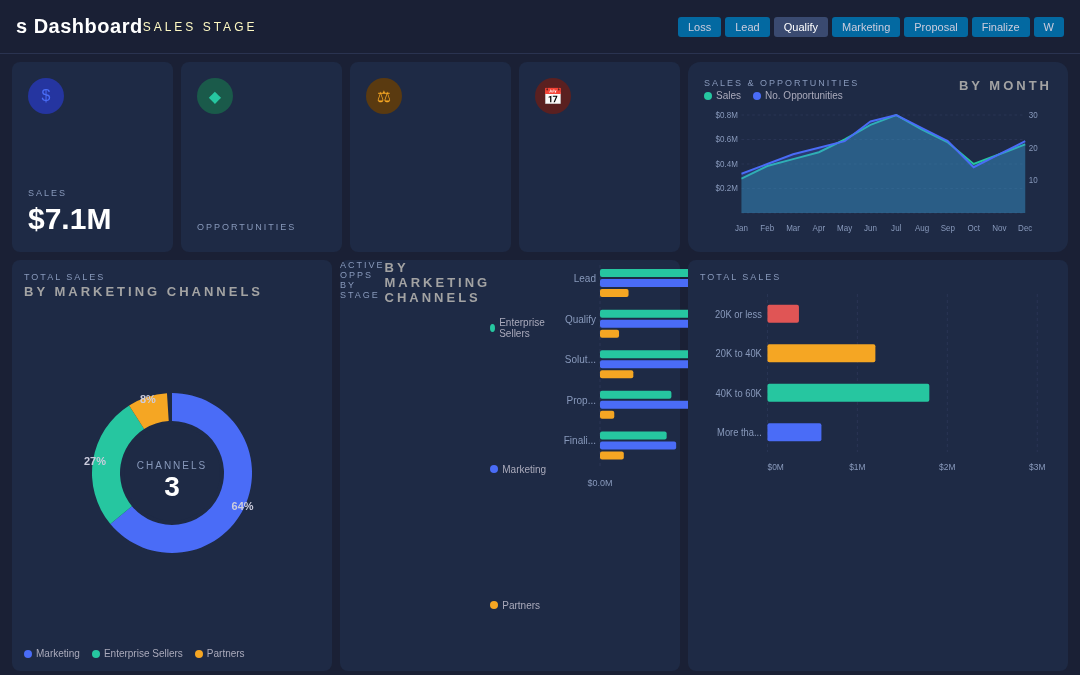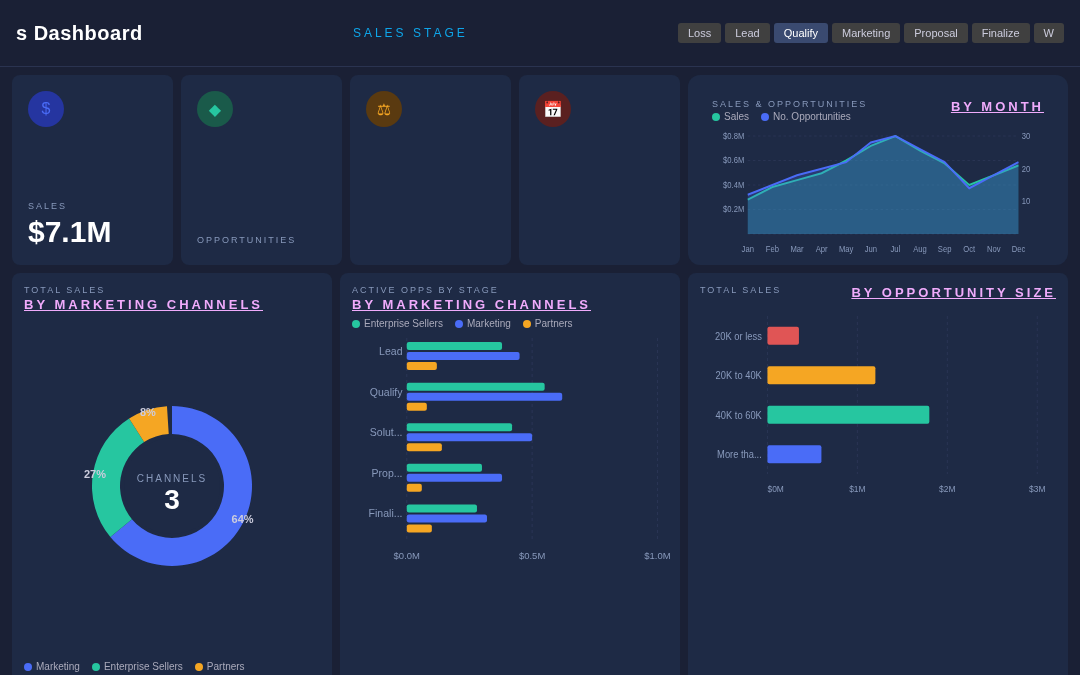--- a/index.html
+++ b/index.html
@@ -11,43 +11,43 @@
       height: 675px;
       overflow: hidden;
     }
 
     
     .header {
       background: #1a2035;
       display: flex;
       align-items: center;
       padding: 8px 16px;
-      height: 67px;
+      height: 54px;
       border-bottom: 1px solid #2a3350;
     }
     .header-title {
       font-size: 20px;
       font-weight: 700;
       color: #fff;
       letter-spacing: 0.5px;
       flex: 0 0 auto;
     }
     .sales-stage-label {
       flex: 1;
-      text-align: center;
+      text-align: left;
       font-size: 12px;
       letter-spacing: 3px;
-      color: #0ea5e9;
+      color: #fef9c3;
     }
     .stage-buttons {
       display: flex;
       gap: 4px;
     }
     .stage-btn {
-      background: #404040;
+      background: #0369a1;
       border: none;
       color: #ccd;
       padding: 4px 10px;
       font-size: 11px;
       border-radius: 3px;
       cursor: pointer;
     }
     .stage-btn.active {
       background: #3a4a70;
       color: #fff;
@@ -101,44 +101,42 @@
       font-weight: 700;
       color: #fff;
     }
 
     
     .chart-sales-opp {
       grid-column: 3 / 4;
       grid-row: 1 / 2;
       background: #1e2a45;
       border-radius: 12px;
-      padding: 24px;
+      padding: 16px;
       position: relative;
     }
 
     
     .donut-section {
       grid-column: 1 / 2;
       grid-row: 2 / 3;
       background: #1e2a45;
       border-radius: 8px;
       padding: 12px;
       display: flex;
       flex-direction: column;
     }
 
     
     .bar-section {
       grid-column: 2 / 3;
       grid-row: 2 / 3;
       background: #1e2a45;
       border-radius: 8px;
-      padding: 12px;
-      display: flex;
-      flex-direction: column;
+      display: flex;
     }
 
     
     .right-bottom {
       grid-column: 3 / 4;
       grid-row: 2 / 3;
       display: flex;
       flex-direction: column;
       gap: 8px;
     }
@@ -153,25 +151,24 @@
     .chart-title-small {
       font-size: 9px;
       letter-spacing: 2px;
       color: #8899bb;
       text-transform: uppercase;
       margin-bottom: 2px;
     }
     .chart-title-big {
       font-size: 13px;
       letter-spacing: 3px;
-      color: #f0abfc;
+      color: #a3a3a3;
       text-transform: uppercase;
       font-weight: 600;
       margin-bottom: 6px;
-      text-decoration: underline;
     }
     .chart-title-right {
       text-align: right;
     }
 
     
     .legend {
       display: flex;
       gap: 12px;
       font-size: 10px;
@@ -414,21 +411,20 @@
         <rect x="52" y="181.46" width="76.16" height="8" fill="#4a6cf7" rx="2"></rect>
         <rect x="52" y="191.46" width="23.8" height="8" fill="#f5a623" rx="2"></rect>
         <text x="48" y="184.46" text-anchor="end" class="bar-label">Finali...</text>
       </svg>
   </div>
 
   <div class="right-bottom">
     <div class="chart-opp-size">
       <div style="display:flex;justify-content:space-between;align-items:flex-start;">
         <div class="chart-title-small">TOTAL SALES</div>
-        <div class="chart-title-big chart-title-right">BY OPPORTUNITY SIZE</div>
       </div>
       <svg id="opp-size-svg" width="100%" height="190" viewBox="0 0 380 190" preserveAspectRatio="none">
           <line x1="72" x2="72" y1="10" y2="168" class="grid-line"></line>
           <text x="72" y="186" text-anchor="start" class="axis-label">$0M</text>
           <line x1="168" x2="168" y1="10" y2="168" class="grid-line"></line>
           <text x="168" y="186" text-anchor="middle" class="axis-label">$1M</text>
           <line x1="264" x2="264" y1="10" y2="168" class="grid-line"></line>
           <text x="264" y="186" text-anchor="middle" class="axis-label">$2M</text>
           <line x1="360" x2="360" y1="10" y2="168" class="grid-line"></line>
           <text x="360" y="186" text-anchor="middle" class="axis-label">$3M</text>

